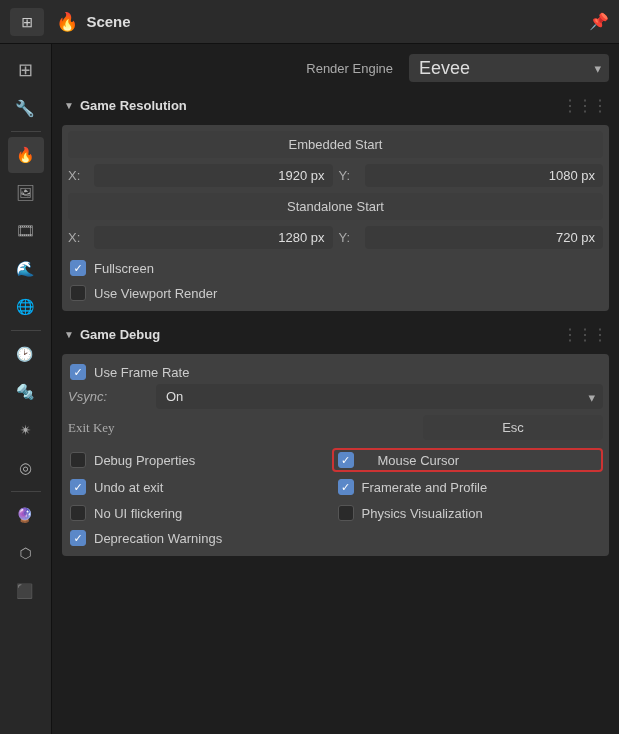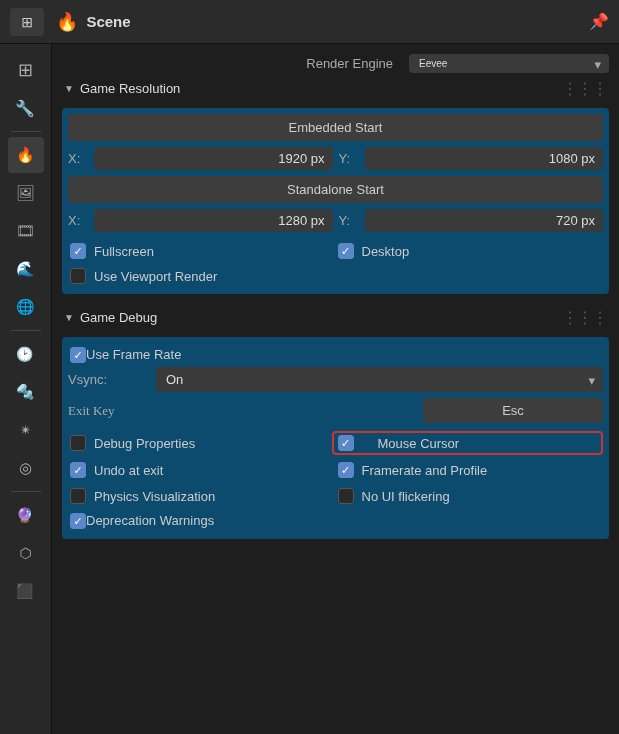--- a/index.html
+++ b/index.html
@@ -93,35 +93,35 @@
     .main-content {
       flex: 1;
       padding: 10px 10px 10px 10px;
       overflow-y: auto;
     }
 
     
     .render-engine-row {
       display: flex;
       align-items: center;
-      margin-bottom: 2px;
+      margin-bottom: 10px;
       gap: 8px;
     }
     .render-label {
       color: #aaa;
       font-size: 13px;
       flex: 1;
       text-align: right;
       padding-right: 8px;
     }
     .render-select {
       background: #3a3a3a;
       border: none;
       color: #ddd;
-      font-size: 10px;
+      font-size: 18px;
       padding: 4px 24px 4px 10px;
       border-radius: 4px;
       width: 200px;
       appearance: none;
       -webkit-appearance: none;
       cursor: pointer;
       position: relative;
     }
     .select-wrapper {
       position: relative;
@@ -146,32 +146,32 @@
       cursor: pointer;
       gap: 6px;
     }
     .section-triangle {
       color: #aaa;
       font-size: 10px;
     }
     .section-title {
       color: #ddd;
       font-size: 13px;
-      font-weight: 400;
+      font-weight: 700;
       flex: 1;
     }
     .section-dots {
       color: #555;
       font-size: 16px;
       letter-spacing: -1px;
     }
 
     
     .section-content {
-      background: #0c4a6e;
+      background: #404040;
       border-radius: 4px;
       padding: 6px;
       margin-bottom: 10px;
     }
 
     
     .btn-full {
       width: 100%;
       background: #3d3d3d;
       border: none;
@@ -203,20 +203,22 @@
       font-size: 13px;
       padding: 4px 8px;
       border-radius: 4px;
       flex: 1;
       text-align: right;
     }
 
     
     .checkbox-row {
       display: flex;
+      align-items: center;
+      gap: 8px;
       padding: 4px 2px;
     }
     .checkbox-row-2col {
       display: flex;
       align-items: center;
       gap: 0;
       padding: 2px 0;
     }
     .col-half {
       flex: 1;
@@ -256,20 +258,21 @@
     .vsync-row {
       display: flex;
       align-items: center;
       gap: 8px;
       margin-bottom: 6px;
     }
     .vsync-label {
       color: #aaa;
       font-size: 13px;
       width: 60px;
+      font-style: italic;
     }
     .vsync-select-wrapper {
       flex: 1;
       position: relative;
       margin-left: 20px;
     }
     .vsync-select-wrapper::after {
       content: '▾';
       position: absolute;
       right: 8px;
@@ -404,24 +407,20 @@
         <input class="res-input" type="text" value="1280 px" style="">
         <span class="res-label">Y:</span>
         <input class="res-input" type="text" value="720 px" style="">
       </div>
       
       <div class="checkbox-row-2col">
         <div class="col-half">
           <div class="cb-box checked"></div>
           <span class="cb-label">Fullscreen</span>
         </div>
-        <div class="col-half">
-          <div class="cb-box checked"></div>
-          <span class="cb-label">Desktop</span>
-        </div>
       </div>
       
       <div class="viewport-row">
         <div class="cb-box"></div>
         <span class="cb-label">Use Viewport Render</span>
       </div>
     </div>
 
     <div class="section-header">
       <span class="section-triangle">▼</span>
@@ -469,25 +468,25 @@
         </div>
         <div class="col-half">
           <div class="cb-box checked"></div>
           <span class="cb-label">Framerate and Profile</span>
         </div>
       </div>
 
       <div class="checkbox-row-2col">
         <div class="col-half">
           <div class="cb-box"></div>
+          <span class="cb-label">No UI flickering</span>
+        </div>
+        <div class="col-half">
+          <div class="cb-box"></div>
           <span class="cb-label">Physics Visualization</span>
-        </div>
-        <div class="col-half">
-          <div class="cb-box"></div>
-          <span class="cb-label">No UI flickering</span>
         </div>
       </div>
 
       <div class="checkbox-row">
         <div class="cb-box checked"></div>
         <span class="cb-label">Deprecation Warnings</span>
       </div>
     </div>
 
   </div>

